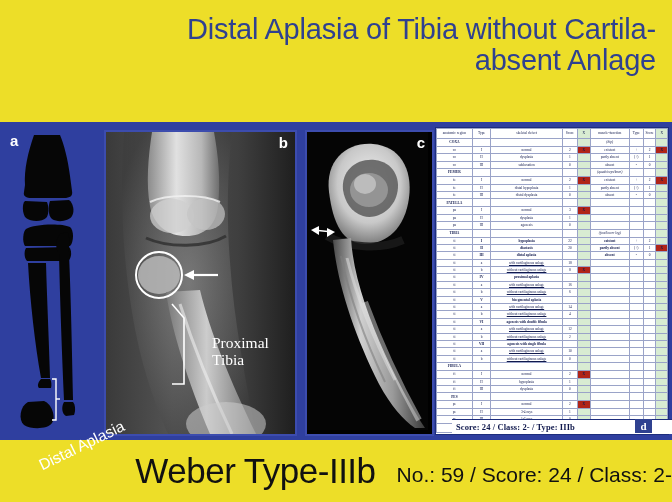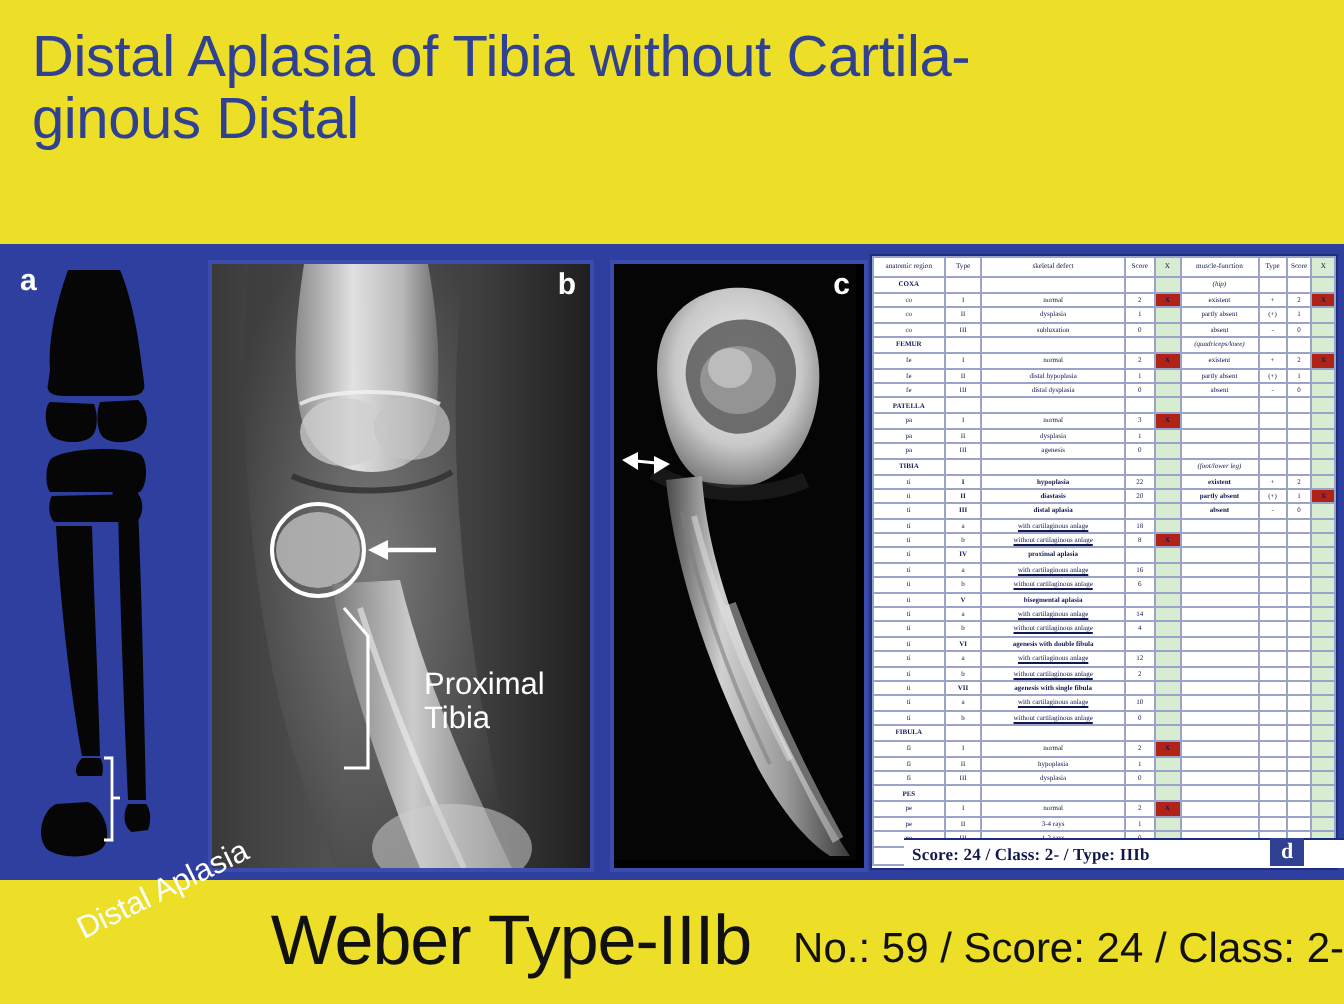--- a/index.html
+++ b/index.html
@@ -11,21 +11,21 @@
   .slide{position:relative;width:672px;height:502px;background:#2f3f9f;}
 
   
   .header{
     position:absolute;left:0;top:0;width:672px;height:122px;
     background:#edde28;
     display:flex;flex-direction:column;align-items:center;justify-content:flex-start;
   }
   .title{
     color:#2f4190;font-size:29px;line-height:31px;font-weight:400;
-    text-align:left;margin-top:14px;width:640px;letter-spacing:-0.2px;
+    text-align:right;margin-top:14px;width:640px;letter-spacing:-0.2px;
   }
   .subtitle{
     color:#e02b18;font-size:13.5px;font-weight:bold;text-align:center;margin-top:7px;
   }
 
   
   .body{position:absolute;left:0;top:122px;width:672px;height:318px;background:#2f3f9f;}
 
   
   .panel-a{position:absolute;left:4px;top:8px;width:100px;height:302px;}
@@ -44,21 +44,21 @@
   .panel-c{
     position:absolute;left:305px;top:8px;width:125px;height:302px;
     background:#000;border:2px solid #3c4cae;overflow:hidden;
   }
   .panel-c .lbl{position:absolute;right:7px;top:2px;color:#fff;font-size:15px;font-weight:bold;z-index:6;}
 
   
   .anno-layer{position:absolute;left:0;top:0;width:440px;height:318px;pointer-events:none;z-index:7;}
   .txt-prox{
     position:absolute;left:212px;top:212px;color:#fff;font-size:15.5px;line-height:17px;
-    text-align:left;font-weight:400;
+    text-align:left;font-weight:400;font-family:Liberation Serif, serif;
   }
   .txt-distal{
     position:absolute;left:36px;top:336px;color:#fff;font-size:15.5px;font-weight:400;
     transform-origin:0 0;transform:rotate(-26deg);white-space:nowrap;
   }
 
   
   .panel-d{
     position:absolute;left:435px;top:5px;width:234px;height:308px;
     background:#fff;border:1px solid #1d2d7d;box-sizing:border-box;
@@ -105,21 +105,21 @@
   .b-sub{font-size:21px;color:#111;margin-left:21px;margin-top:7px;}
 </style>
 </head>
 <body>
 
 <div class="slide">
 
   <div class="header">
     <div class="title">
       <span>Distal Aplasia of Tibia without Cartila-</span><br>
-      <span>ginous Distal</span>
+      <span>absent Anlage</span>
     </div>
   </div>
 
   <div class="body">
 
     <div class="panel-a">
       <div class="lbl">a</div>
       <svg width="100" height="302" viewBox="0 0 100 302">
 
         <path d="M30,5 C24,22 20,40 21,55 L20,62 C19,66 22,68 28,68 L60,68 C66,68 69,66 68,61 L66,46 C64,30 60,14 56,5 Z" fill="#060606"></path>

